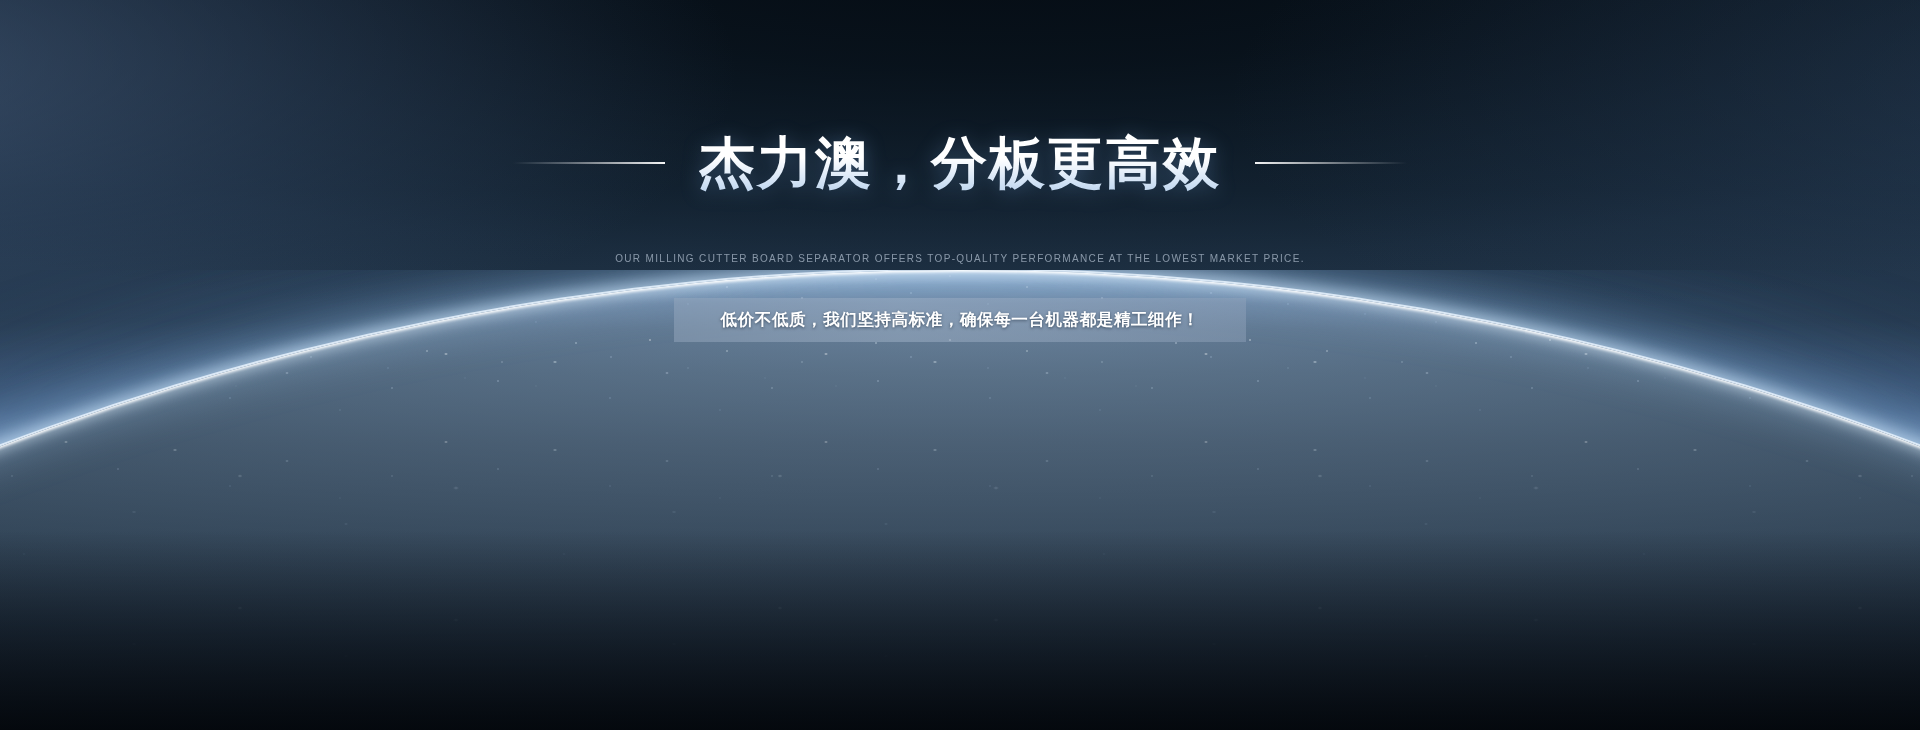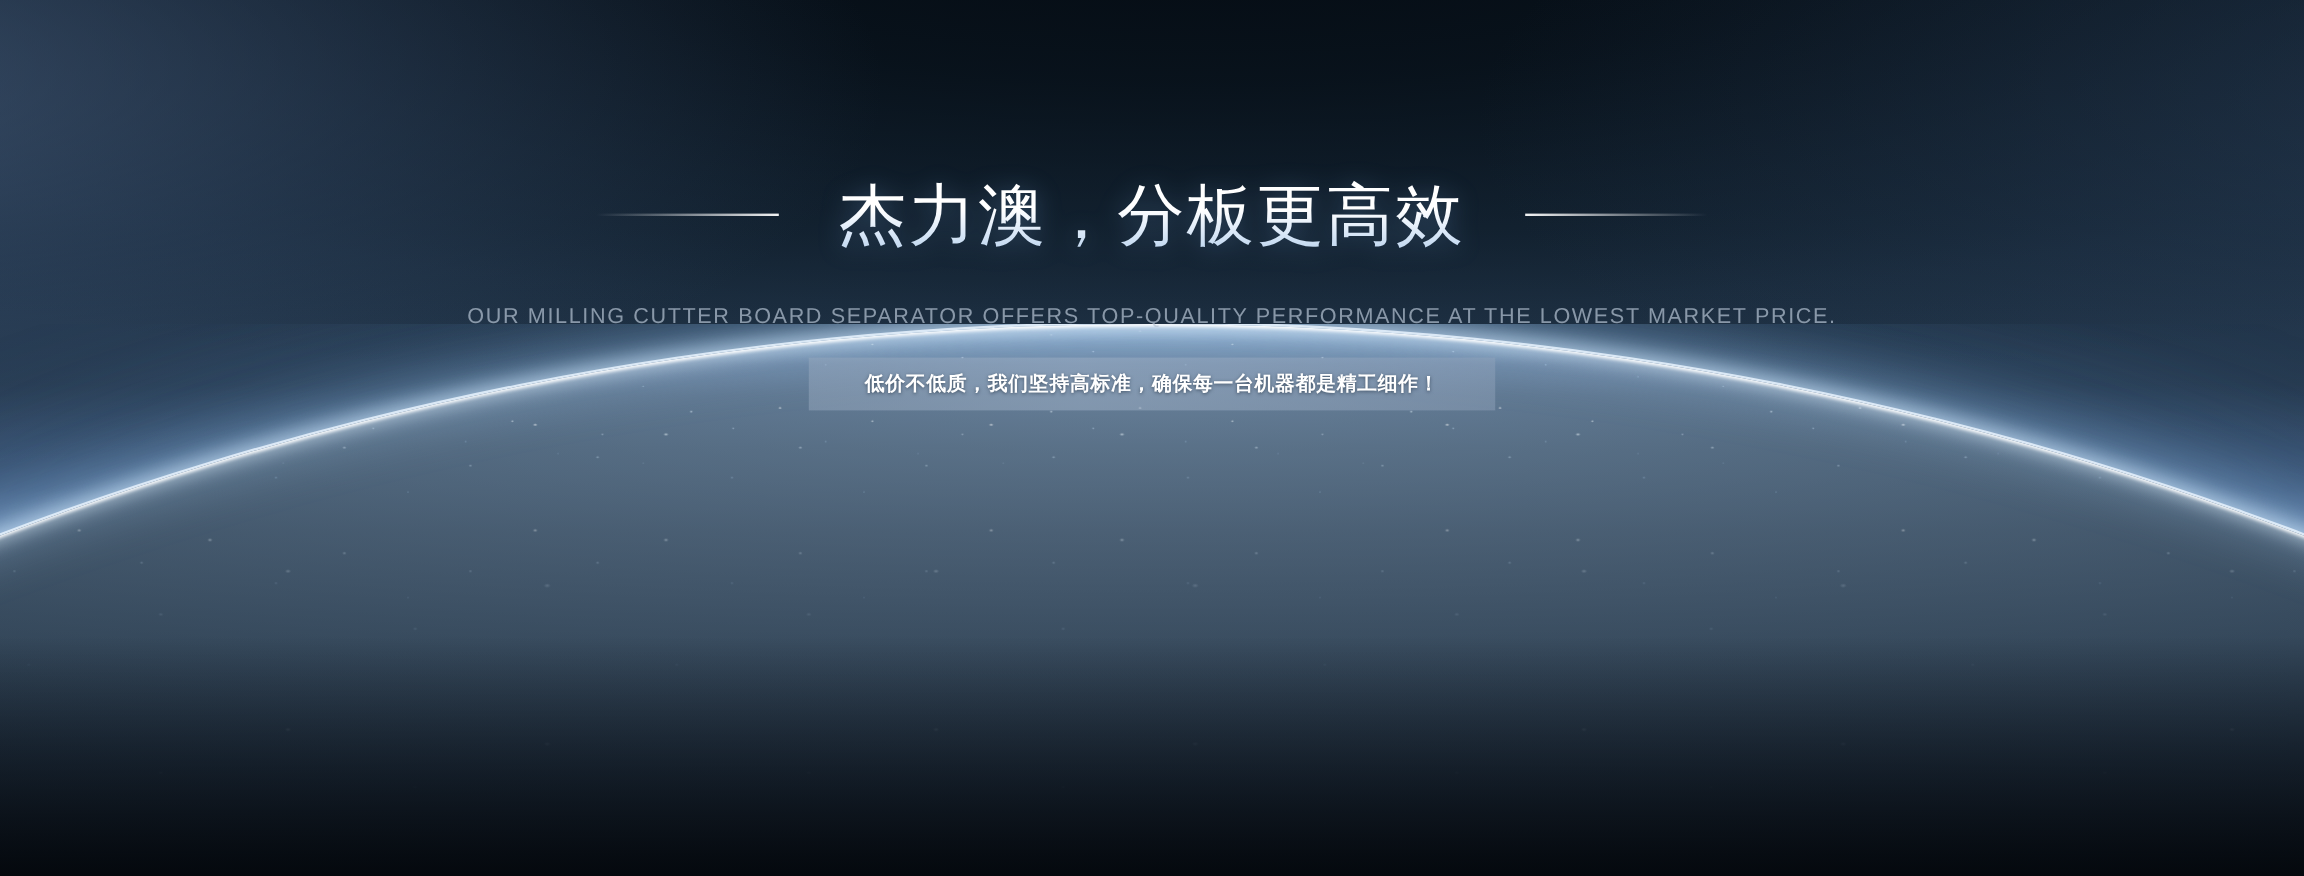--- a/index.html
+++ b/index.html
@@ -257,39 +257,39 @@
     flex:0 0 152px;
   }
   .rule-left{
     background:linear-gradient(to right, rgba(255,255,255,0) 0%, rgba(255,255,255,.30) 35%, rgba(255,255,255,.95) 100%);
   }
   .rule-right{
     background:linear-gradient(to left, rgba(255,255,255,0) 0%, rgba(255,255,255,.30) 35%, rgba(255,255,255,.95) 100%);
   }
   .headline{
     font-size:56px;
-    font-weight:400;
+    font-weight:700;
     line-height:1.1;
     letter-spacing:2px;
     white-space:nowrap;
-    margin:16px;
+    margin:0;
     background:linear-gradient(to bottom, #ffffff 0%, #ffffff 42%, #dce9f8 72%, #bcd4ee 100%);
     -webkit-background-clip:text;
     background-clip:text;
     color:transparent;
     -webkit-text-fill-color:transparent;
     filter:drop-shadow(0 2px 10px rgba(120,170,225,.35));
   }
 
   
   .subtitle{
     position:absolute;
     left:0; right:0;
     top:253px;
-    font-size:18px;
+    font-size:10px;
     font-weight:400;
     letter-spacing:1.35px;
     color:rgba(182,196,212,.70);
     white-space:nowrap;
     margin:0;
   }
 
   
   .banner-row{
     position:absolute;

